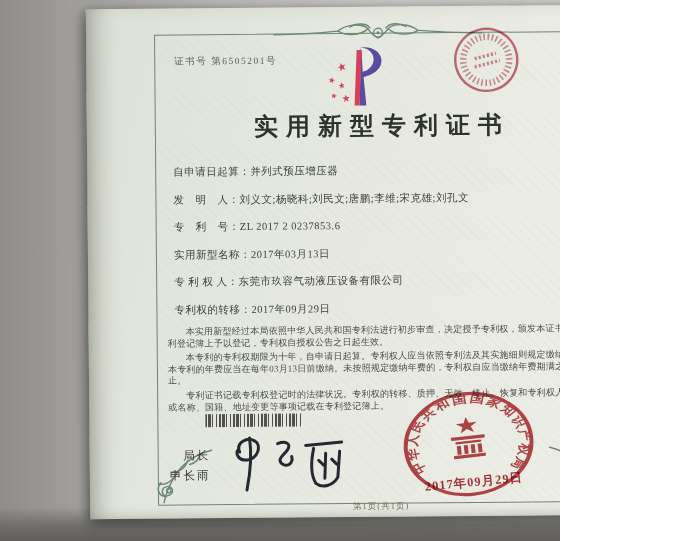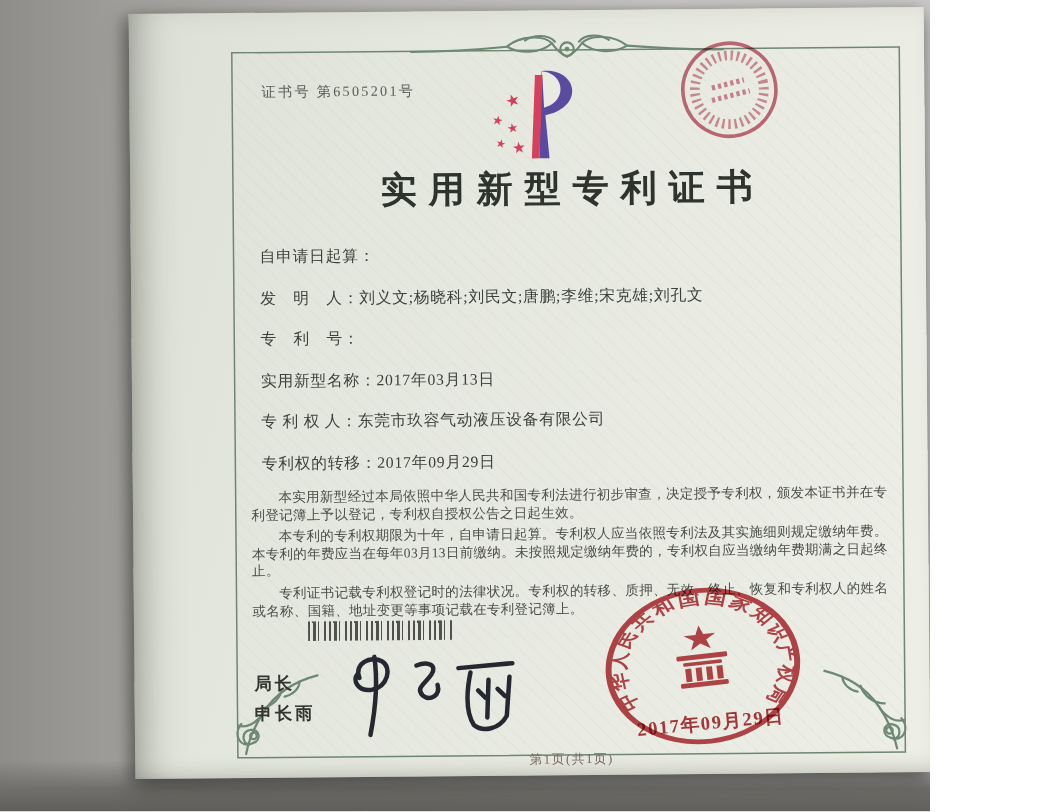--- a/index.html
+++ b/index.html
@@ -1,17 +1,17 @@
 <!DOCTYPE html>
 <html><head>
 <meta charset="utf-8">
 <style>
   html,body{margin:0;padding:0;}
   .stage{
-    position:relative;width:620px;height:541px;overflow:hidden;
+    position:relative;width:560px;height:541px;overflow:hidden;
     background:linear-gradient(to right,#8e8d89 0%,#a09f9b 14%,#b7b6b2 40%,#c8c7c3 72%,#cbcac6 100%);
     font-family:"Liberation Serif","DejaVu Serif",serif;
   }
   .table-shadow{
     position:absolute;left:0;right:0;bottom:0;height:34px;z-index:0;
     background:linear-gradient(to bottom,rgba(95,94,90,0) 0%,#716f6b 55%,#615f5b 100%);
   }
   .paper{
     position:absolute;left:88px;top:7px;width:530px;height:510px;z-index:1;
     background:linear-gradient(105deg,#dde0d6 0%,#e4e7dd 30%,#e9ebe2 62%,#edeee6 100%);
@@ -33,21 +33,21 @@
   .fields{position:absolute;left:86px;right:34px;top:155px;z-index:3;}
   .field-row{display:flex;align-items:baseline;font-size:10.5px;line-height:17px;margin-bottom:10.5px;color:#3c403b;}
   .field-label{white-space:pre;letter-spacing:.5px;}
   .field-value{letter-spacing:.5px;}
   .paragraphs{position:absolute;left:79px;right:27px;top:318px;z-index:3;}
   .paragraphs p{margin:0 0 3px 0;text-indent:2em;font-size:9px;line-height:11.6px;color:#4a4e48;text-align:justify;letter-spacing:.2px;}
   .barcode{
     position:absolute;left:116px;top:406px;width:97px;height:13px;z-index:3;opacity:.82;
     background:repeating-linear-gradient(90deg,#30302e 0 1.5px,transparent 1.5px 3px,#30302e 3px 5.5px,transparent 5.5px 6.5px,#30302e 6.5px 7.5px,transparent 7.5px 10.5px,#30302e 10.5px 12px,transparent 12px 14px);
   }
-  .director{position:absolute;left:80px;top:440px;z-index:3;font-size:11.5px;font-weight:bold;color:#33362f;letter-spacing:2px;}
+  .director{position:absolute;left:80px;top:440px;z-index:3;font-size:11.5px;font-weight:normal;color:#33362f;letter-spacing:2px;text-align:right;}
   .director div{margin-bottom:5px;}
   .signature{position:absolute;left:136px;top:424px;width:128px;height:70px;z-index:4;}
   .seal{position:absolute;left:294px;top:366px;width:170px;height:144px;z-index:5;transform:rotate(-6deg);mix-blend-mode:multiply;opacity:.92;}
   .seal-date{
     position:absolute;left:302px;top:468px;width:164px;z-index:6;text-align:center;
     color:#b23a40;font-size:12.5px;font-weight:bold;letter-spacing:1px;transform:rotate(-5deg);mix-blend-mode:multiply;
   }
   .agency-stamp{position:absolute;left:364px;top:18px;width:72px;height:72px;z-index:5;mix-blend-mode:multiply;opacity:.85;transform:rotate(-14deg);}
   .footer{position:absolute;left:68px;right:16px;top:494px;z-index:3;text-align:center;font-size:8.5px;color:#77685f;letter-spacing:1px;}
   .ornament-top{position:absolute;left:186px;top:14px;width:212px;height:25px;z-index:3;}
@@ -118,27 +118,29 @@
         <text x="10" y="62" font-size="9" transform="rotate(15 10 62)">★</text>
         <text x="24" y="68" font-size="12" transform="rotate(-6 24 68)">★</text>
       </g>
     </svg>
 
     <div class="title">实用新型专利证书</div>
 
     <div class="fields">
       <div class="field-row">
         <span class="field-label">自申请日起算：</span>
+        <span class="field-value">并列式预压增压器</span>
       </div>
       <div class="field-row">
         <span class="field-label">发　明　人：</span>
         <span class="field-value">刘义文;杨晓科;刘民文;唐鹏;李维;宋克雄;刘孔文</span>
       </div>
       <div class="field-row">
         <span class="field-label">专　利　号：</span>
+        <span class="field-value">ZL 2017 2 0237853.6</span>
       </div>
       <div class="field-row">
         <span class="field-label">实用新型名称：</span>
         <span class="field-value">2017年03月13日</span>
       </div>
       <div class="field-row">
         <span class="field-label">专 利 权 人：</span>
         <span class="field-value">东莞市玖容气动液压设备有限公司</span>
       </div>
       <div class="field-row">

